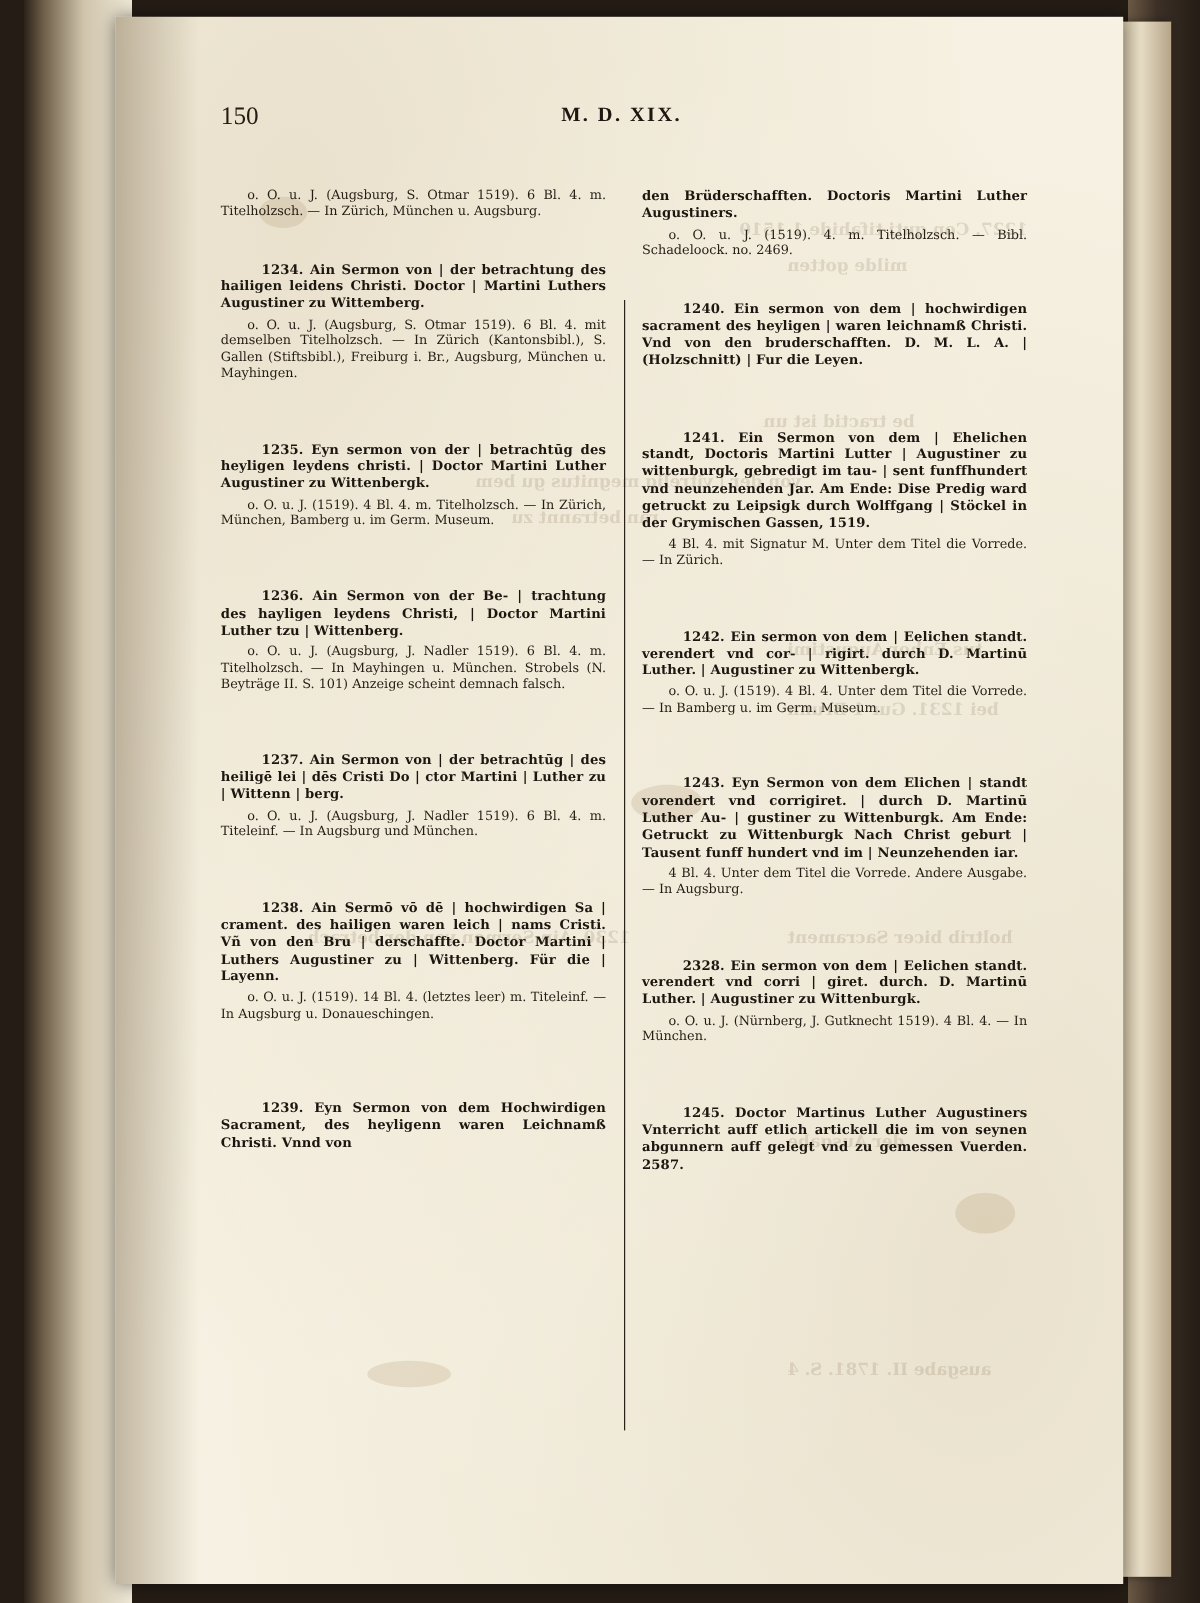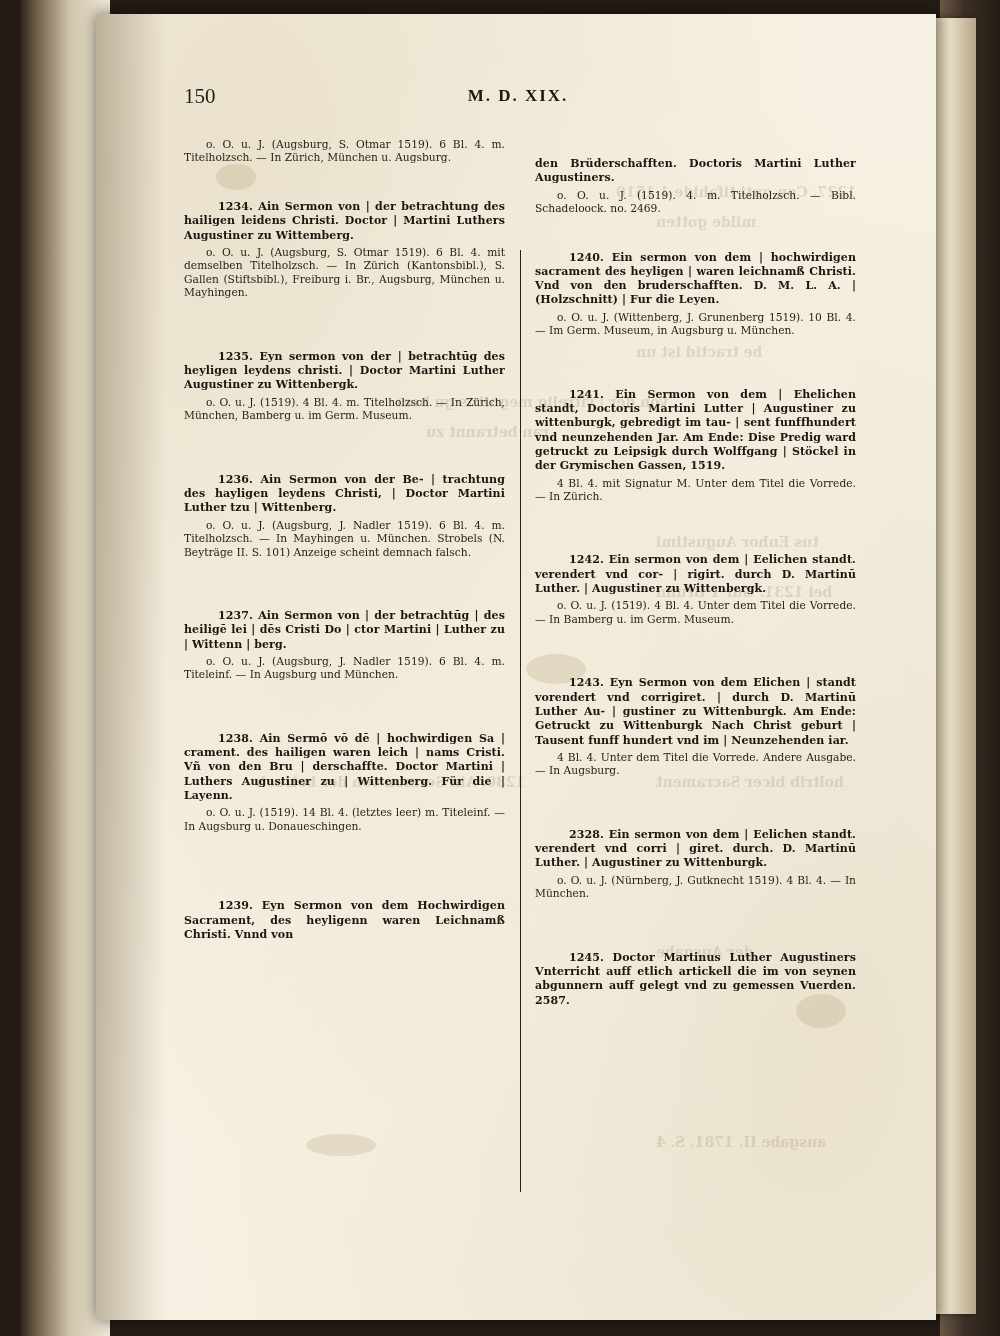--- a/index.html
+++ b/index.html
@@ -93,20 +93,21 @@
     letter-spacing: 2px;
     color: #1e1710;
     font-family: "Liberation Serif", serif;
   }
 
   .columns {
     position: relative;
     margin-top: 14px;
     display: flex;
     gap: 0;
+    align-items: center;
   }
   .col {
     width: 322px;
     position: relative;
   }
   .col.left { padding-right: 14px; }
   .col.right { padding-left: 16px; }
   .rule {
     position: absolute;
     left: 336px;
@@ -268,21 +269,20 @@
           <div class="title" style="text-indent:0;">den Brüderschafften. Doctoris Martini Luther Augustiners.</div>
           <div class="note">o. O. u. J. (1519). 4. m. Titelholzsch. — Bibl. Schadeloock. no. 2469.</div>
 
           <div class="spacer-lg"></div>
 
           <div class="entry">
             <div class="title">
               <span class="num">1240.</span>
               <span>Ein sermon von dem | hochwirdigen sacrament des heyligen | waren leichnamß Christi. Vnd von den bruderschafften. D. M. L. A. | (Holzschnitt) | Fur die Leyen.</span>
             </div>
-            <div class="note">o. O. u. J. (Wittenberg, J. Grunenberg 1519). 10 Bl. 4. — Im Germ. Museum, in Augsburg u. München.</div>
           </div>
 
           <div class="spacer-lg"></div>
 
           <div class="entry">
             <div class="title">
               <span class="num">1241.</span>
               <span>Ein Sermon von dem | Ehelichen standt, Doctoris Martini Lutter | Augustiner zu wittenburgk, gebredigt im tau- | sent funffhundert vnd neunzehenden Jar. Am Ende: Dise Predig ward getruckt zu Leipsigk durch Wolffgang | Stöckel in der Grymischen Gassen, 1519.</span>
             </div>
             <div class="note">4 Bl. 4. mit Signatur M. Unter dem Titel die Vorrede. — In Zürich.</div>

